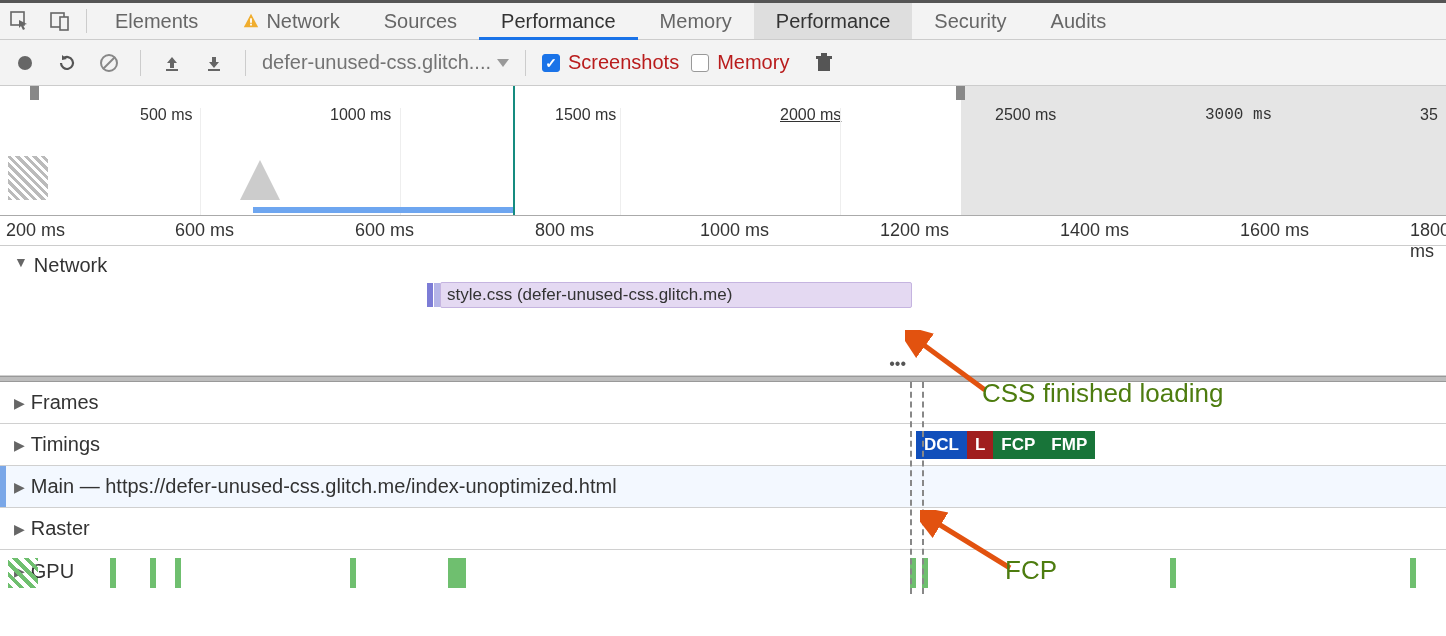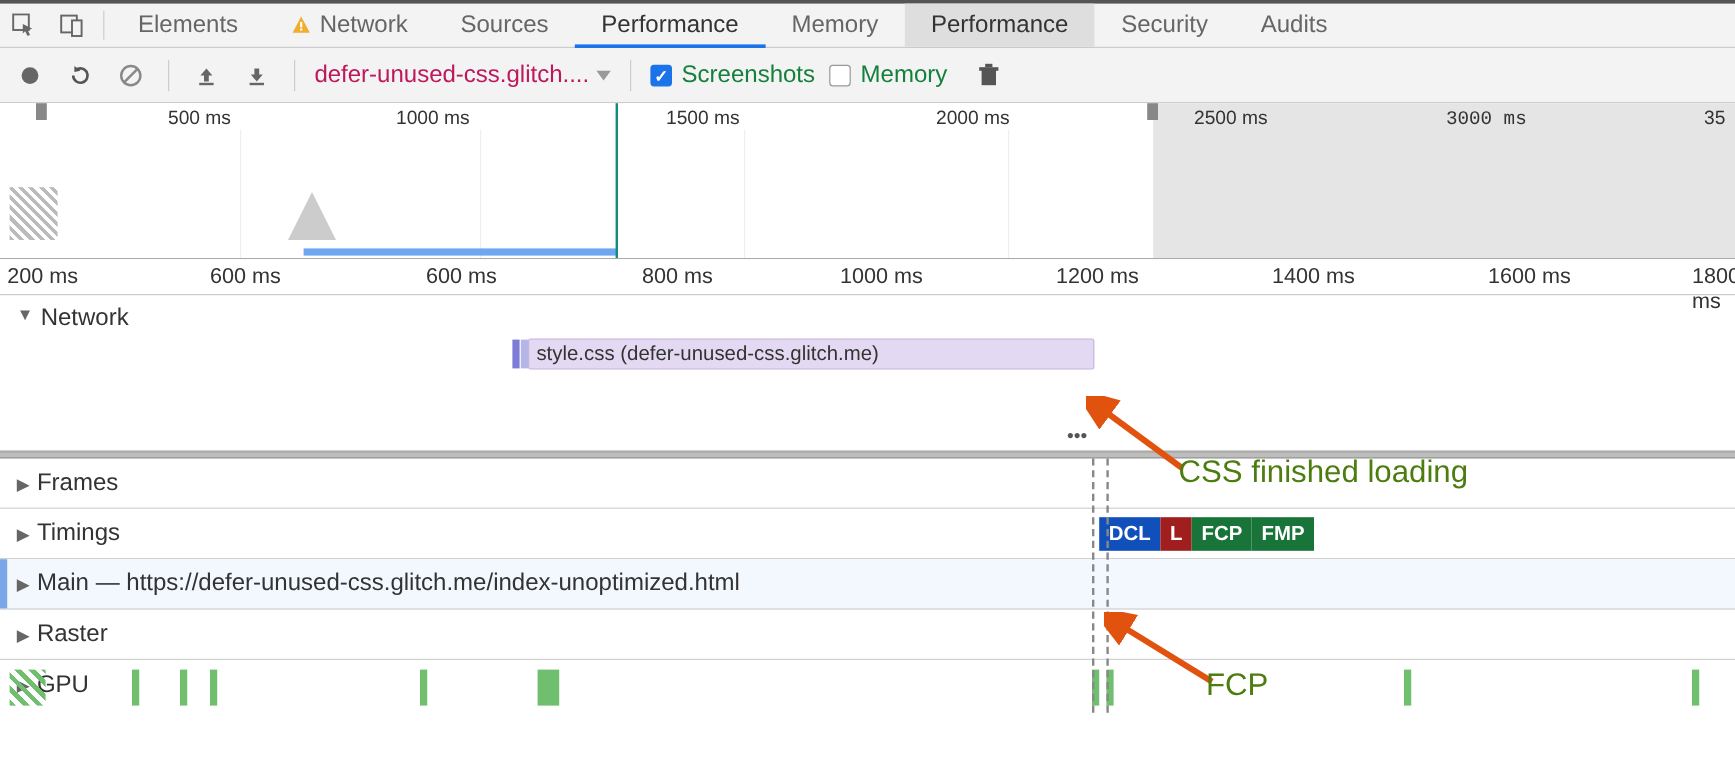--- a/index.html
+++ b/index.html
@@ -18,32 +18,32 @@
 .tab.active::after { content:""; position:absolute; left:0; right:0; bottom:-1px; height:3px; background:#1a73e8; }
 .tab.app-active { background:#dedede; color:#333;}
 
 
 .toolbar {
   display:flex; align-items:center; height:46px; border-bottom:1px solid #ccc;
   padding: 0 10px; gap:12px; background:#f3f3f3; font-size:20px; color:#555;
 }
 .toolbar .tb-icon { width:30px; height:30px; display:flex; align-items:center; justify-content:center; }
 .toolbar .vsep { width:1px; height:26px; background:#ccc; margin:0 4px; }
-.page-dd { color:#be185d; font-size:20px; display:flex; align-items:center; gap:6px; }
+.page-dd { color:#737373; font-size:20px; display:flex; align-items:center; gap:6px; }
 .triangle-down { width:0;height:0;border-left:6px solid transparent;border-right:6px solid transparent;border-top:8px solid #999; display:inline-block;}
 .cb { width:18px; height:18px; border:1px solid #999; border-radius:3px; display:inline-flex; align-items:center; justify-content:center; background:#fff;}
 .cb.checked { background:#1a73e8; border-color:#1a73e8; color:#fff; }
 .cb.checked::after { content:"✓"; font-size:14px; font-weight:bold; }
-.cb-label { display:flex; align-items:center; gap:8px; font-size:20px; color:#15803d; }
+.cb-label { display:flex; align-items:center; gap:8px; font-size:20px; color:#b91c1c; }
 
 
 .overview { position:relative; height:130px; border-bottom:1px solid #aaa; background:#fff; }
 .overview .greyright { position:absolute; right:0; top:0; bottom:0; width:485px; background:#e5e5e5; }
 .ov-handle { position:absolute; top:0; width:9px; height:14px; background:#888; }
-.ov-tick-label { position:absolute; top:4px; font-size:16px; color:#333; text-align:right;}
+.ov-tick-label { position:absolute; top:20px; font-size:16px; color:#333; text-align:right;}
 .ov-tick { position:absolute; top:22px; width:1px; bottom:0; background:#eee; }
 .ov-load { position:absolute; bottom:2px; height:6px; background:#6ea6f0; }
 .ov-vline { position:absolute; top:0; bottom:0; width:2px; background:#158b7f; }
 
 
 .ruler { height:30px; position:relative; border-bottom:1px solid #ccc; background:#fff;}
 .ruler .rlabel { position:absolute; top:4px; font-size:18px; color:#333;}
 
 
 .flame { position:relative; }
@@ -171,21 +171,21 @@
 </div>
 
 <div class="overview">
   <div class="greyright"></div>
   <div class="ov-handle" style="left:30px;"></div>
   <div class="ov-handle" style="left:956px;"></div>
 
   <div class="ov-tick-label" style="left:140px;">500 ms</div>
   <div class="ov-tick-label" style="left:330px;">1000 ms</div>
   <div class="ov-tick-label" style="left:555px;">1500 ms</div>
-  <div class="ov-tick-label" style="left:780px;">2000 ms</div>
+  <div class="ov-tick-label" style="left:780px;text-decoration:underline;">2000 ms</div>
   <div class="ov-tick-label" style="left:995px;">2500 ms</div>
   <div class="ov-tick-label" style="left:1205px;font-family:Liberation Mono, monospace;">3000 ms</div>
   <div class="ov-tick-label" style="left:1420px;">35</div>
 
   <div class="ov-tick" style="left:200px;"></div>
   <div class="ov-tick" style="left:400px;"></div>
   <div class="ov-tick" style="left:620px;"></div>
   <div class="ov-tick" style="left:840px;"></div>
 
   <div style="position:absolute; left:8px; top:70px; width:40px; height:44px; background:repeating-linear-gradient(45deg,#bbb 0 3px, transparent 3px 6px);"></div>

